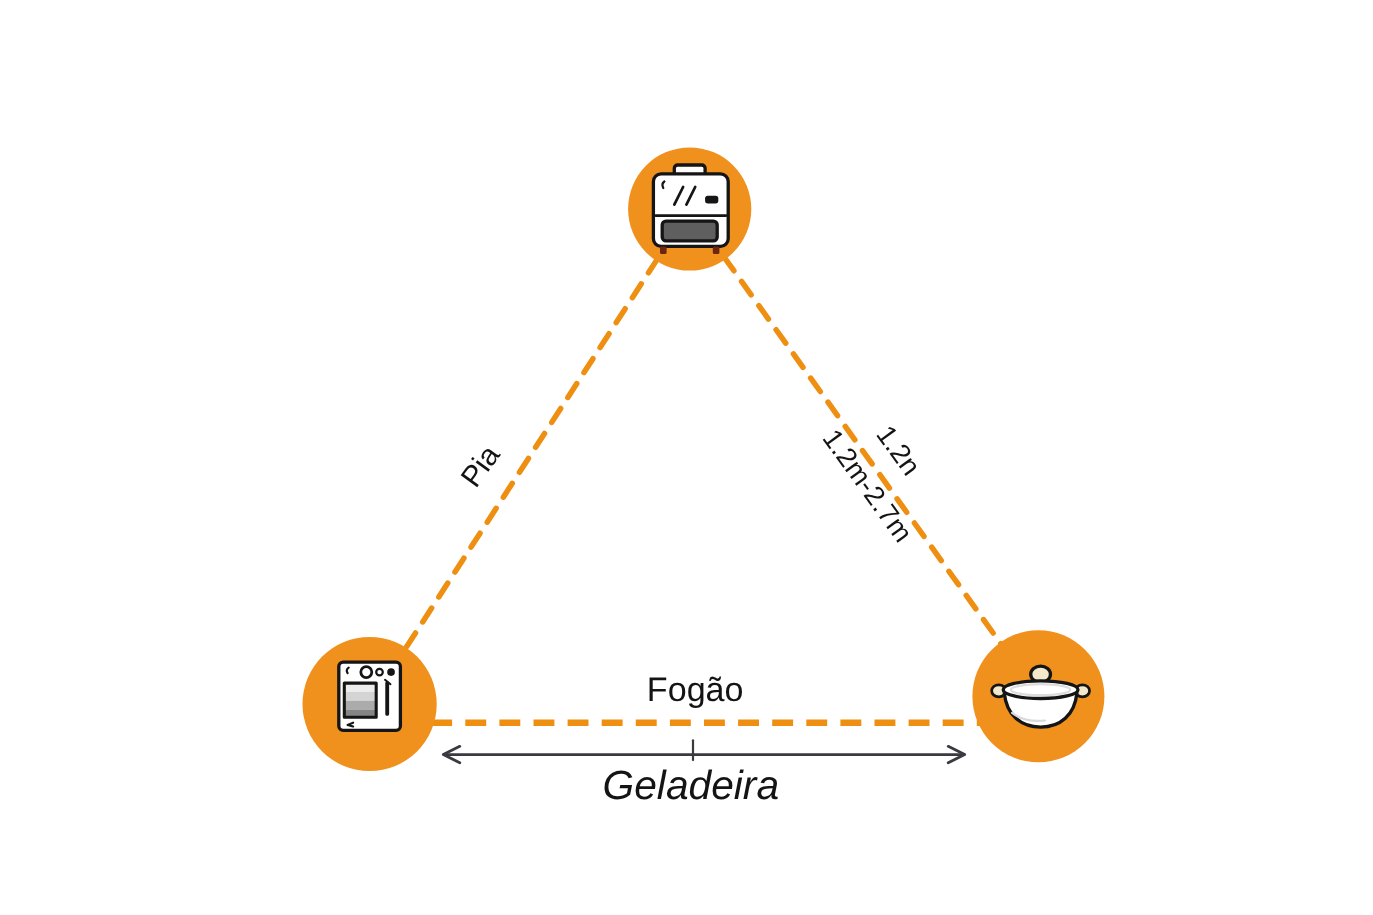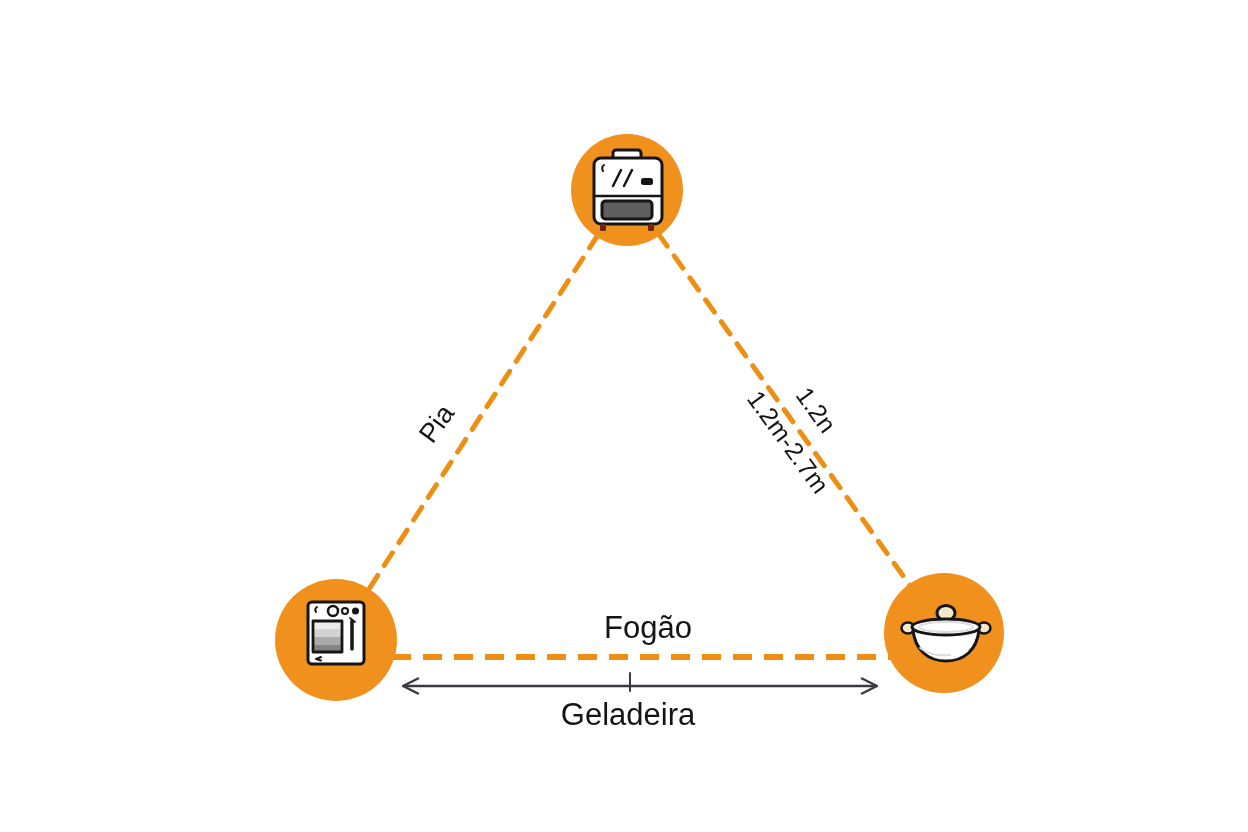--- a/index.html
+++ b/index.html
@@ -11,22 +11,22 @@
   #stage svg{position:absolute;left:0;top:0;}
   .lbl{
     position:absolute;transform:translate(-50%,-50%);
     color:var(--label_text,#141414);white-space:nowrap;line-height:1;
   }
   .lbl.rot-left{transform:translate(-50%,-50%) rotate(-54deg);}
   .lbl.rot-right{transform:translate(-50%,-50%) rotate(54deg);}
   #pia-label{left:437px;top:424px;font-size:27px;}
   #edge-upper-label{left:816px;top:410px;font-size:25px;}
   #edge-lower-label{left:788px;top:442px;font-size:25px;}
-  #fogao-label{left:648px;top:627px;font-size:31px;font-weight:500;}
-  #geladeira-label{left:628px;top:714px;font-size:31px;font-weight:500;}
+  #fogao-label{left:632px;top:627px;font-size:31px;font-weight:500;}
+  #geladeira-label{left:628px;top:714px;font-size:37px;font-weight:500;font-style:italic;}
 </style>
 </head>
 <body>
 
 <div id="stage">
 
   <svg width="1248" height="832" viewBox="0 0 1248 832">
 
     <g>
       <line x1="627" y1="190" x2="336" y2="640" style="stroke:var(--dash_stroke)" stroke-width="5" stroke-dasharray="15 12" stroke-linecap="round"></line>

